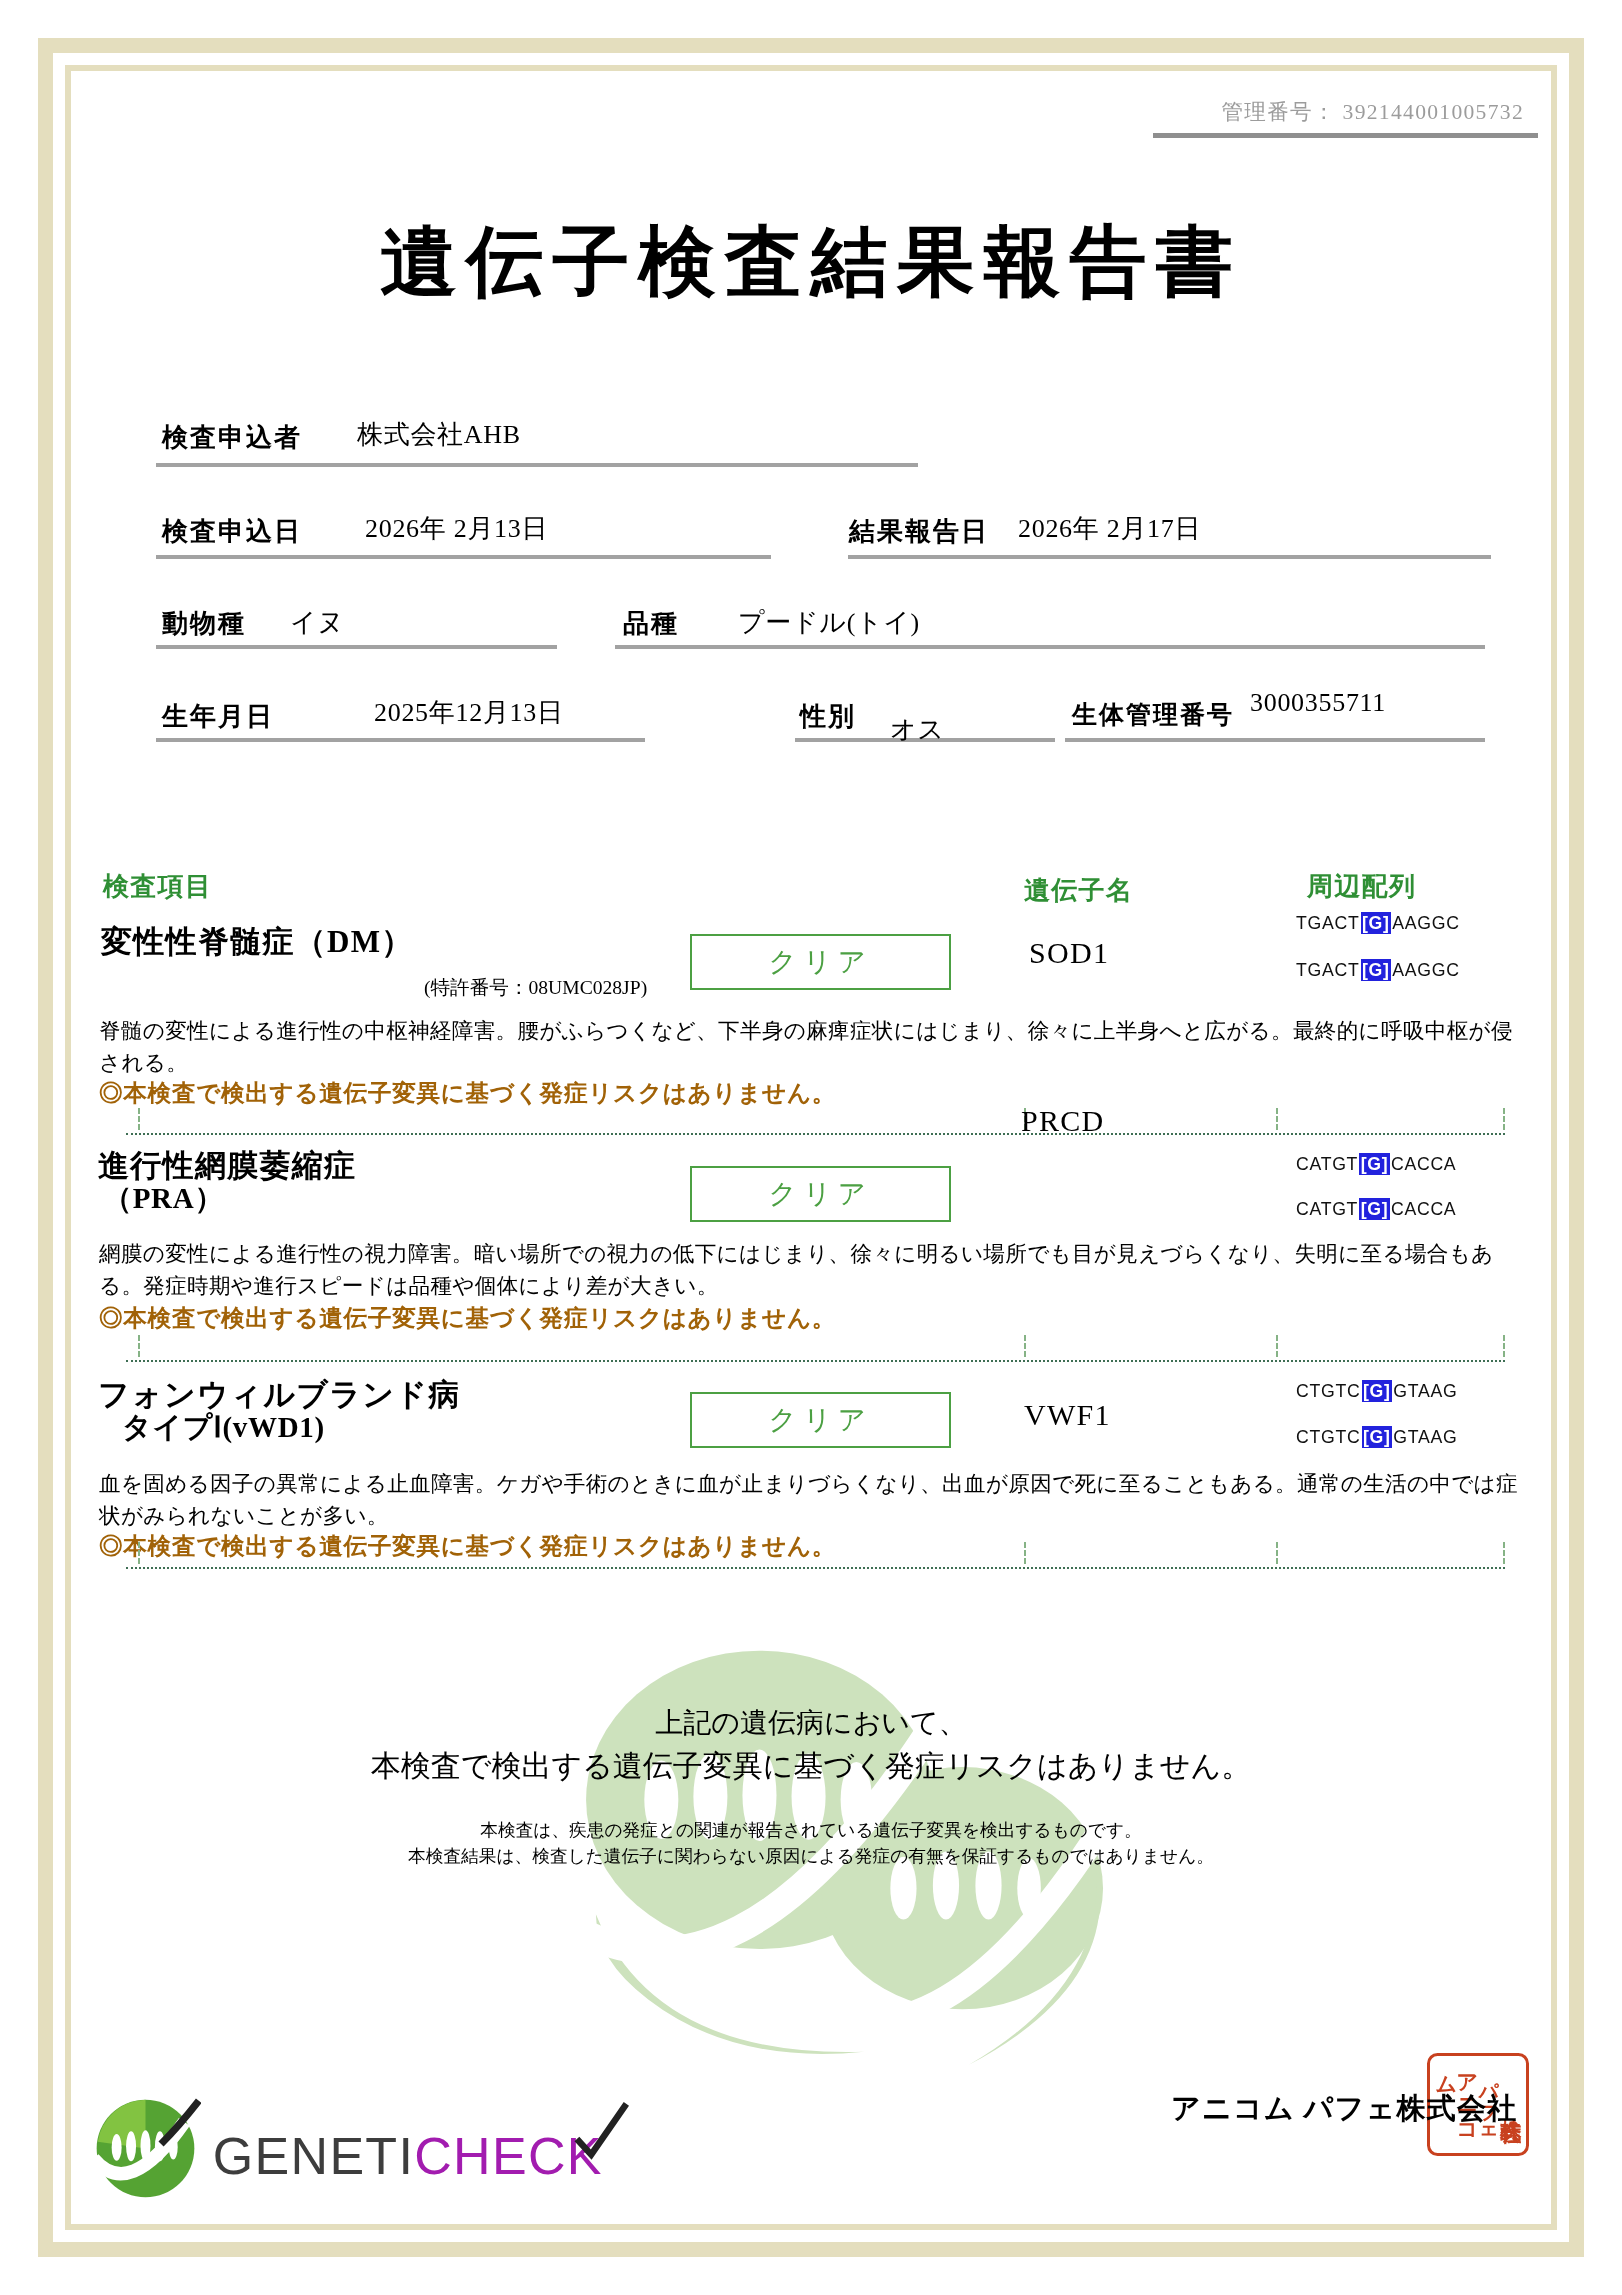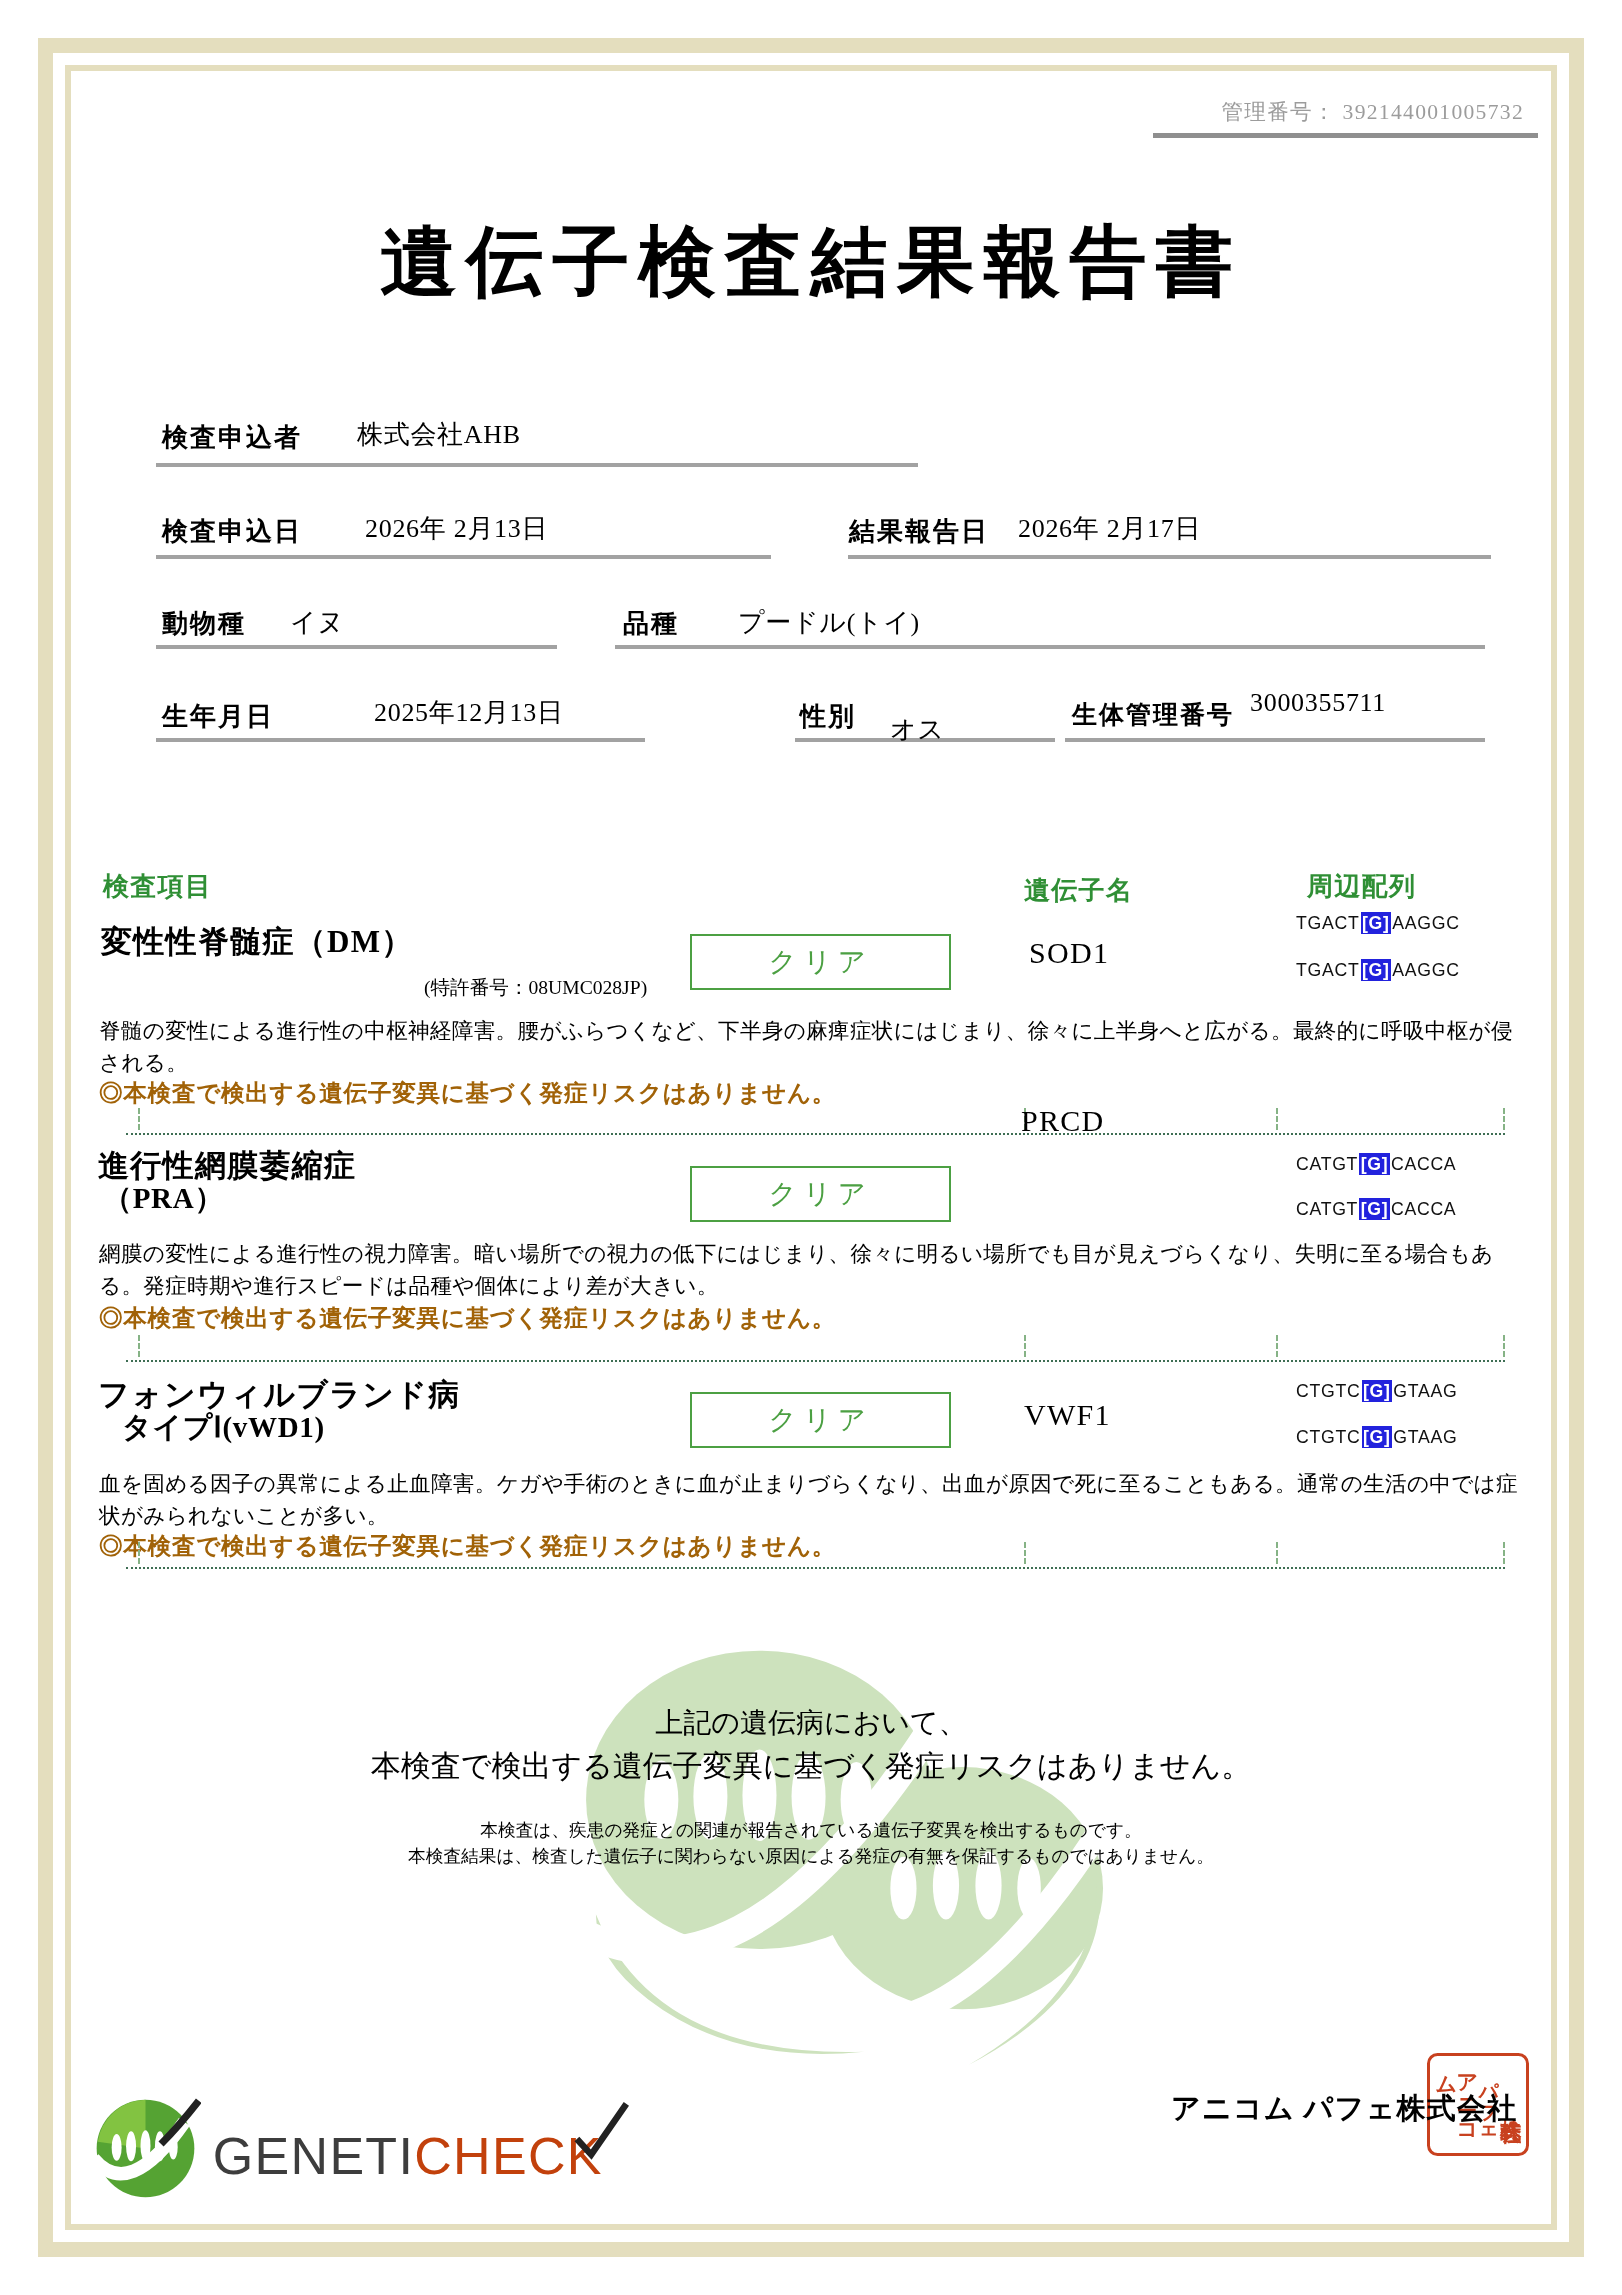--- a/index.html
+++ b/index.html
@@ -47,21 +47,21 @@
   .sum-line2{top:1746px;left:0;width:100%;text-align:center;font-size:30px;font-family:"Liberation Sans",sans-serif;z-index:2;}
   .sum-note{left:0;width:100%;text-align:center;font-size:17.7px;font-family:"Liberation Sans",sans-serif;z-index:2;}
 
   
   .watermark{top:1646px;left:537px;width:602px;height:432px;z-index:0;opacity:1;}
 
   
   .logo-wrap{top:2093px;left:90px;display:flex;align-items:center;z-index:2;}
   .logo-text{font-family:"Liberation Sans",sans-serif;font-size:52px;letter-spacing:1.3px;margin-left:11.8px;display:flex;align-items:baseline;}
   .logo-geneti{color:#3d3d3d;}
-  .logo-check{color:#c2410c;text-align:center;}
+  .logo-check{color:#a21caf;text-align:center;}
   .logo-tick{margin-left:-30px;position:relative;top:-10.5px;}
 
   .company{top:2089px;left:1171px;font-size:29px;font-weight:bold;letter-spacing:1.3px;z-index:4;}
 
   .seal{top:2053px;left:1427px;width:102px;height:103px;border:3.3px solid #c8411f;border-radius:10.5px;z-index:3;background:rgba(255,255,255,0.0);
         display:flex;flex-direction:row;justify-content:space-between;align-items:center;padding:3.9px 5.2px;box-sizing:border-box;}
   .seal .col{writing-mode:vertical-rl;text-orientation:upright;color:#c8411f;font-weight:bold;font-size:21px;line-height:1;letter-spacing:1.3px;}
   .seal .c2{font-size:19.6px;}
 </style>
 </head>

